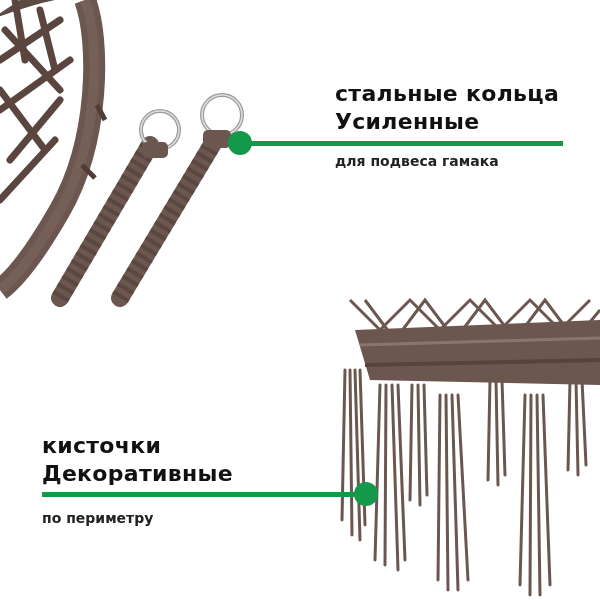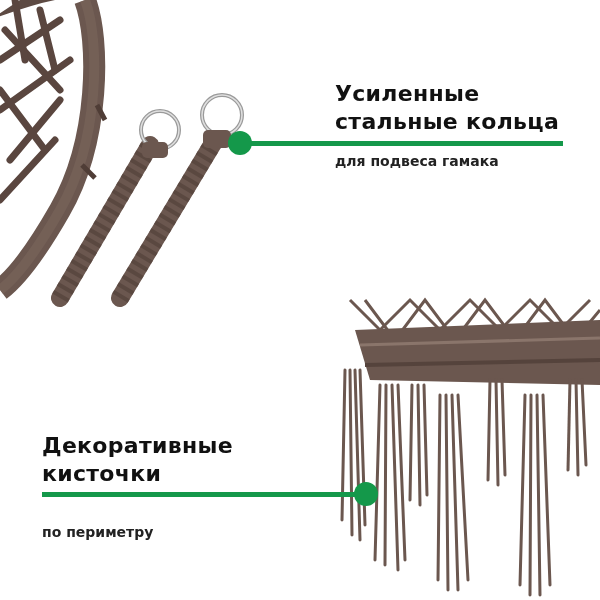--- a/index.html
+++ b/index.html
@@ -3,21 +3,21 @@
 <meta charset="utf-8">
 <style>
   html, body { margin:0; padding:0; }
   body { width:600px; height:600px; background:#ffffff; position:relative; overflow:hidden; font-family:"DejaVu Sans", sans-serif; }
   .art { position:absolute; left:0; top:0; width:600px; height:600px; }
   .headline { position:absolute; font-weight:bold; color:#111; font-size:22px; line-height:28px; letter-spacing:0.3px; }
   .sub { position:absolute; font-weight:bold; color:#222; font-size:14px; }
   .hl1 { left:335px; top:80px; }
   .sub1 { left:335px; top:153px; }
   .hl2 { left:42px; top:432px; }
-  .sub2 { left:42px; top:524px; }
+  .sub2 { left:42px; top:510px; }
   .line { position:absolute; height:5px; background:#14984a; }
   .dot { position:absolute; width:24px; height:24px; border-radius:50%; background:#14984a; }
 </style>
 </head>
 <body>
 
 <svg class="art" viewBox="0 0 600 600" xmlns="http://www.w3.org/2000/svg">
 
   <g>
     <path d="M-10,20 Q30,5 55,0 L20,0 Z" fill="#5d4a43"></path>
@@ -107,26 +107,26 @@
       <g>
           <path d="M570,380 L568,470"></path>
           <path d="M576,380 L578,475"></path>
           <path d="M582,380 L586,465"></path>
         </g>
     </g>
   </g>
 </svg>
 
 <div class="headline hl1">
+  <div>стальные кольца</div>
   <div>Усиленные</div>
-  <div>стальные кольца</div>
 </div>
 <div class="line" style="left:245px; top:141px; width:318px;"></div>
 <div class="dot" style="left:228px; top:131px;"></div>
 <div class="sub sub1">для подвеса гамака</div>
 
 <div class="headline hl2">
+  <div>кисточки</div>
   <div>Декоративные</div>
-  <div>кисточки</div>
 </div>
 <div class="line" style="left:42px; top:492px; width:322px;"></div>
 <div class="dot" style="left:354px; top:482px;"></div>
 <div class="sub sub2">по периметру</div>
 
 </body></html>

